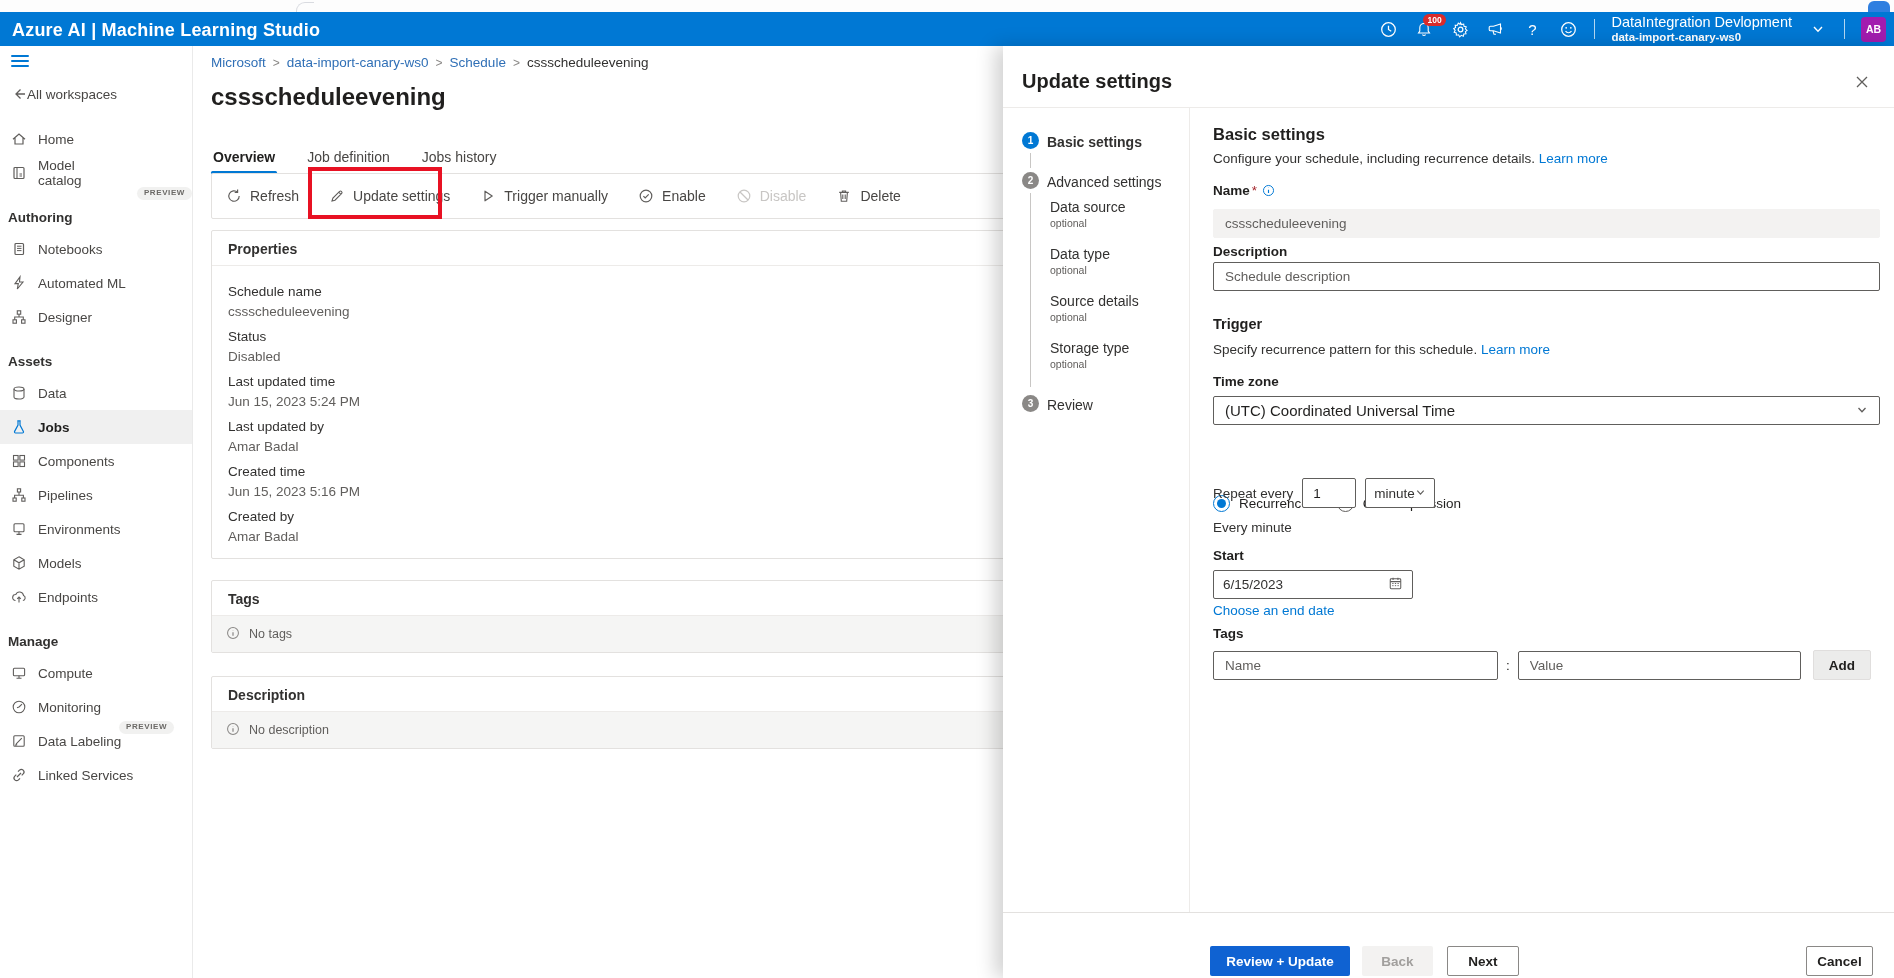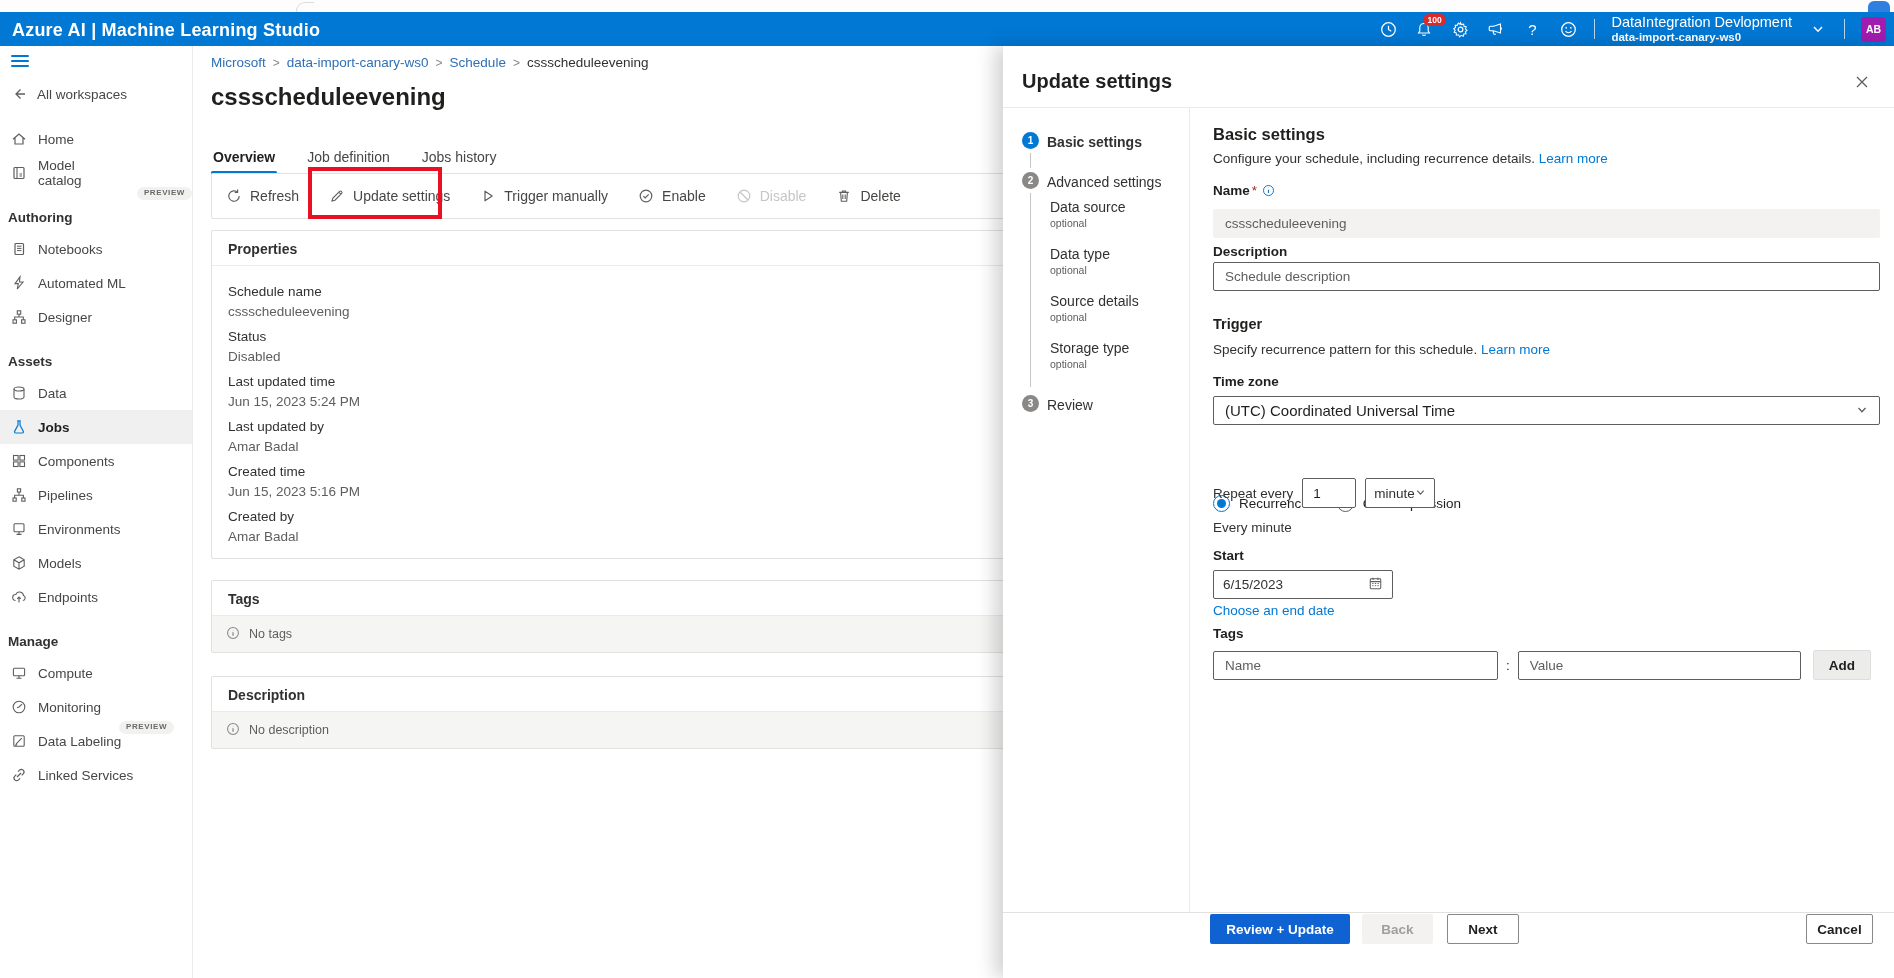--- a/index.html
+++ b/index.html
@@ -25,21 +25,21 @@
   .ws-block { line-height:1.15; cursor:pointer; }
   .ws-name { font-size:14.5px; font-weight:400; }
   .ws-id { font-size:11.5px; font-weight:700; }
   .avatar { width:25px; height:25px; border-radius:4px; background:#a21caf; color:#fff; font-size:10.5px; font-weight:600;
     display:flex; align-items:center; justify-content:center; }
 
   
   .sidebar { position:absolute; left:0; top:46px; width:193px; bottom:0; background:#fff; border-right:1px solid #eaeaea; }
   .hamburger { position:absolute; left:11px; top:9px; width:18px; height:14px; cursor:pointer; }
   .hamburger span { display:block; height:2px; background:#0078d4; margin-bottom:3px; border-radius:1px; }
-  .back-row { position:absolute; left:0; top:36px; width:100%; height:24px; display:flex; align-items:center; gap:10px;
+  .back-row { position:absolute; left:0; top:36px; width:100%; height:24px; display:flex; align-items:center; 
     padding-left:11px; font-size:13.5px; color:#484644; cursor:pointer; }
   .nav { position:absolute; left:0; top:76px; width:100%; }
   .nav-item { height:34px; display:flex; align-items:center; gap:11px; padding-left:11px; font-size:13.5px; color:#484644; cursor:pointer; }
   .nav-item .ic { width:16px; height:16px; flex:0 0 16px; }
   .nav-item.selected { background:#f0f0f0; color:#201f1e; font-weight:600; }
   .nav-header { height:42px; display:flex; align-items:flex-end; padding:0 0 7px 8px; font-size:13.5px; font-weight:700; color:#323130; }
   .pill { margin-left:7px; background:#f1f1f0; color:#6b6966; font-size:8px; font-weight:700; letter-spacing:.6px;
     border-radius:8px; padding:2.5px 7px; line-height:1;margin-top:40px; }
   .ic svg { display:block; }
 
@@ -108,30 +108,30 @@
   .radio { width:17px; height:17px; border-radius:50%; border:1px solid #605e5c; display:flex; align-items:center;
     justify-content:center; cursor:pointer; background:#fff; }
   .radio.sel { border:1px solid #0078d4; }
   .radio .dot { width:9px; height:9px; border-radius:50%; background:#0078d4; }
   .radio-lab { font-size:13.5px; color:#201f1e; }
   .repeat-row { position:absolute; top:432px; display:flex; align-items:center; gap:9px; }
   .mini-inp { width:54px; height:30px; border:1px solid #605e5c; border-radius:2px; font-size:13.5px; padding:0 10px;
     font-family:"Liberation Sans",sans-serif; color:#201f1e; }
   .mini-sel { width:70px; height:30px; border:1px solid #605e5c; border-radius:2px; display:flex; align-items:center;
     justify-content:space-between; padding:0 8px; font-size:13.5px; cursor:pointer; background:#fff; }
-  .datebox { position:absolute; top:524px; width:180px; height:29px; border:1px solid #605e5c; border-radius:2px;
+  .datebox { position:absolute; top:524px; width:200px; height:29px; border:1px solid #605e5c; border-radius:2px;
     display:flex; align-items:center; justify-content:space-between; padding:0 9px; font-size:13.5px; cursor:text; background:#fff;gap:12px; }
   .tags-row { position:absolute; top:604px; width:667px; display:flex; align-items:center; gap:8px; }
   .tag-inp { position:static; width:285px; }
   .tag-inp2 { position:static; width:283px; }
   .colon { font-size:13.5px; color:#201f1e; }
   .btn { height:30px; border-radius:2px; font-size:13.5px; font-weight:600; display:flex; align-items:center;
     justify-content:center; cursor:pointer; font-family:"Liberation Sans",sans-serif; }
   .btn.add { width:58px; background:#ececeb; color:#201f1e; border:1px solid #e0dedd; margin-left:4px; }
-  .p-footer { position:absolute; left:0; top:868px; right:0; height:30px; }
+  .p-footer { position:absolute; left:0; top:900px; right:0; height:30px; }
   .btn.primary { position:absolute; left:207px; width:140px; background:#0f62d2; color:#fff; border:none; }
   .btn.back { position:absolute; left:359px; width:71px; background:#f3f2f1; color:#a19f9d; border:none; font-weight:600; }
   .btn.next { position:absolute; left:444px; width:72px; background:#fff; color:#201f1e; border:1px solid #8a8886; }
   .btn.cancel { position:absolute; right:21px; width:67px; background:#fff; color:#201f1e; border:1px solid #8a8886; }
 </style>
 </head>
 <body>
 
 <div class="top-strip">
   <div class="tab-curve"></div>

